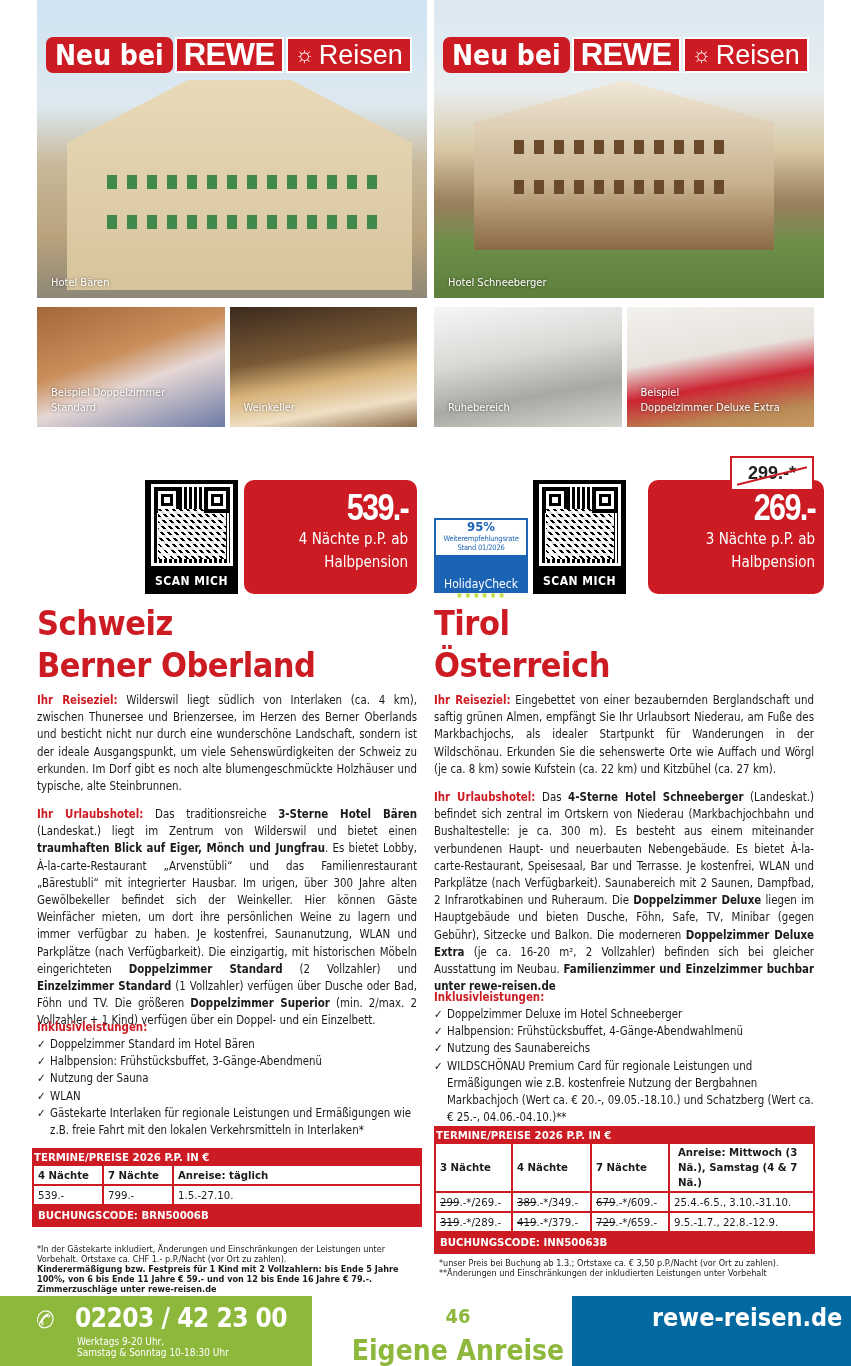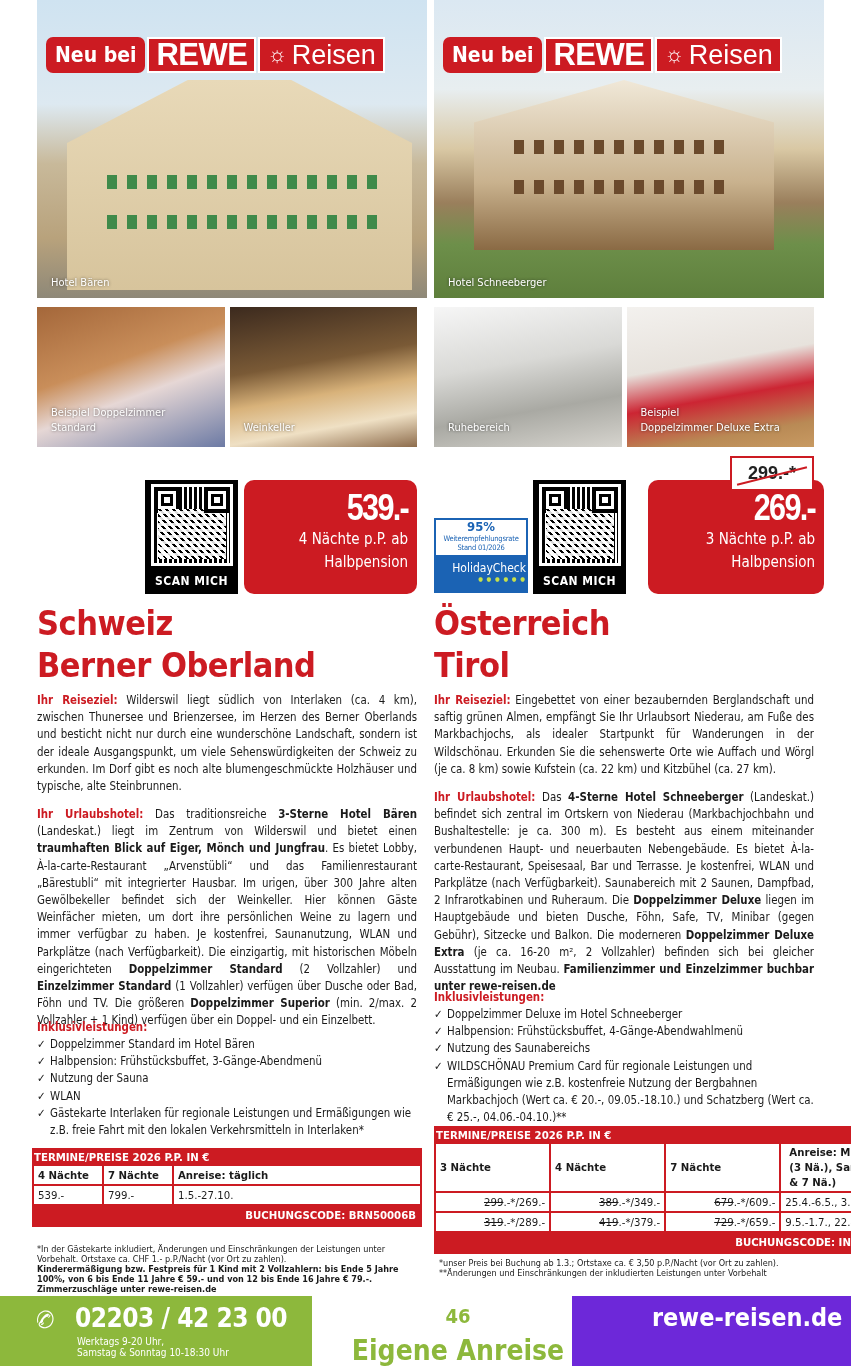--- a/index.html
+++ b/index.html
@@ -33,41 +33,41 @@
     .right-hero .bldg.main {
       left: 40px; top: 80px; width: 300px; height: 170px;
       background: linear-gradient(180deg, #f0e8d8, #c9b28e 60%, #8a6a44);
       clip-path: polygon(0 25%, 50% 0, 100% 25%, 100% 100%, 0 100%);
     }
     .win-row { position: absolute; display: flex; gap: 10px; }
     .win { width: 10px; height: 14px; background: #3f8a4a; }
     .right-hero .win { background: #6b4a2c; }
     .badge-row { position: absolute; left: 9px; top: 37px; display: flex; gap: 2px; height: 36px; }
     .badge-neu {
-      background: #cc1b22; color: #fff; font-weight: bold; font-size: 21px;
+      background: #cc1b22; color: #fff; font-weight: bold; font-size: 28px;
       padding: 0 9px; display: flex; align-items: center; border-radius: 7px;
     }
     .badge-rewe {
       background: #cc1b22; color: #fff; font-weight: bold; font-size: 31px;
       border: 2px solid #fff; padding: 0 7px; display: flex; align-items: center;
       letter-spacing: -0.5px; font-family: "Liberation Sans", sans-serif;
     }
     .badge-reisen {
       background: #cc1b22; color: #fff; font-size: 27px; border: 2px solid #fff;
       padding: 0 7px; display: flex; align-items: center; gap: 4px;
       font-family: "Liberation Sans", sans-serif;
     }
     .sun { font-size: 22px; line-height: 1; }
     .photo-caption {
       position: absolute; color: #fff; font-size: 11px; line-height: 15px;
       text-shadow: 0 0 3px rgba(0,0,0,0.6);
     }
 
     .thumbs { position: absolute; top: 307px; left: 0; width: 380px; height: 140px; display: flex; gap: 5px; }
-    .thumb { position: relative; flex: 1; height: 140px; overflow: hidden; }
+    .thumb { position: relative; flex: 1; height: 120px; overflow: hidden; }
     .t-room-l { background: linear-gradient(160deg, #a4673a 0%, #c98e5a 40%, #e6d7d5 60%, #6c7aa4 100%); }
     .t-cellar { background: linear-gradient(170deg, #3c2a1e 0%, #7a5a36 40%, #d8b27a 60%, #efe0c4 80%, #8d6c4c 100%); }
     .t-rest { background: linear-gradient(170deg, #f6f6f6 0%, #d9d9d6 40%, #a9a9a3 70%, #d6d4ce 100%); }
     .t-room-r { background: linear-gradient(170deg, #f3f1ee 0%, #e7e2dc 40%, #cc2533 62%, #b98a55 85%, #c89a62 100%); }
 
     
     .price-zone { position: absolute; top: 480px; left: 0; width: 380px; height: 114px; }
     .qr {
       position: absolute; width: 93px; height: 114px; background: #000;
       display: flex; flex-direction: column; align-items: center;
@@ -110,21 +110,21 @@
     }
     .hc-badge {
       position: absolute; left: 0; top: 38px; width: 94px; height: 75px;
       border: 2px solid #1b63b4; background: #fff;
     }
     .hc-top { text-align: center; color: #1b63b4; height: 37px; }
     .hc-pct { font-size: 13px; font-weight: bold; line-height: 14px; }
     .hc-line { font-size: 7.5px; line-height: 9px; letter-spacing: -0.2px; }
     .hc-bottom {
       position: absolute; bottom: 0; left: 0; right: 0; height: 36px; background: #1b63b4;
-      color: #fff; text-align: right; font-size: 12px; padding-top: 6px;
+      color: #fff; text-align: center; font-size: 12px; padding-top: 22px;
     }
     .hc-stars { color: #c7e04b; font-size: 6px; letter-spacing: 1px; line-height: 8px; }
 
     .region-title {
       position: absolute; top: 602px; left: 0;
       color: #cc1b22; font-size: 34px; line-height: 42px; font-weight: bold;
       font-family: "DejaVu Sans Condensed", "DejaVu Sans", sans-serif;
       letter-spacing: -0.5px;
     }
 
@@ -141,32 +141,32 @@
     }
     table.prices th.head {
       background: #cc1b22; color: #fff; font-weight: bold; text-align: left;
       height: 16px; border: 2px solid #cc1b22;
     }
     table.prices td {
       border: 2px solid #cc1b22; padding: 1px 4px; height: 20px; white-space: nowrap;
     }
     table.prices td.hd { font-weight: bold; }
     table.prices td.code {
-      background: #cc1b22; color: #fff; font-weight: bold; text-align: right; height: 21px;
-    }
-    .strike { text-decoration: line-through; margin-left: 44px; }
+      background: #cc1b22; color: #fff; font-weight: bold; text-align: left; height: 21px;
+    }
+    .strike { text-decoration: line-through; }
 
     .footnote { position: absolute; left: 6px; width: 380px; font-size: 9px; line-height: 10px; }
     .footnote b { font-weight: bold; }
 
     
     .footer { position: absolute; top: 1296px; left: 0; width: 851px; height: 70px; display: flex; }
     .f-phone { width: 312px; background: #8db83c; color: #fff; position: relative; }
     .f-mid { width: 228px; background: #fff; text-align: center; color: #8db83c; font-weight: bold; margin-left: 32px; }
-    .f-web { flex: 1; background: #6d28d9; color: #fff; }
+    .f-web { flex: 1; background: #0369a1; color: #fff; }
     .phone-num { position: absolute; left: 75px; top: 7px; font-size: 26px; font-weight: bold; letter-spacing: -0.5px; }
     .phone-icon { position: absolute; left: 36px; top: 10px; font-size: 24px; transform: rotate(20deg); }
     .phone-hours { position: absolute; left: 77px; top: 40px; font-size: 10px; line-height: 11px; }
     .page-num { font-size: 20px; margin-top: 8px; line-height: 24px; }
     .page-sec { font-size: 28px; line-height: 26px; margin-top: 10px; }
     .web { font-size: 25px; font-weight: bold; padding: 7px 0 0 80px; }
   </style>
 </head>
 <body>
 
@@ -366,22 +366,22 @@
     </div>
     <div class="price-box" style="right:-10px;width:176px;">
       <div class="old-price">299.-*</div>
       <div class="price-big">269.-</div>
       <div class="price-sub">3 Nächte p.P. ab</div>
       <div class="price-sub">Halbpension</div>
     </div>
   </div>
 
   <div class="region-title">
+    <div>Tirol</div>
     <div>Österreich</div>
-    <div>Tirol</div>
   </div>
 
   <div class="text-block" style="top:692px;">
     <span class="lbl-red">Ihr Reiseziel:</span><span> Eingebettet von einer bezaubernden Berglandschaft und saftig grünen Almen, empfängt Sie Ihr Urlaubsort Niederau, am Fuße des Markbachjochs, als idealer Startpunkt für Wanderungen in der Wildschönau. Erkunden Sie die sehenswerte Orte wie Auffach und Wörgl (je ca. 8 km) sowie Kufstein (ca. 22 km) und Kitzbühel (ca. 27 km).</span>
   </div>
 
   <div class="text-block" style="top:789px;">
     <span class="lbl-red">Ihr Urlaubshotel:</span><span> Das </span><b>4-Sterne Hotel Schneeberger</b><span> (Landeskat.) befindet sich zentral im Ortskern von Niederau (Markbachjochbahn und Bushaltestelle: je ca. 300 m). Es besteht aus einem miteinander verbundenen Haupt- und neuerbauten Nebengebäude. Es bietet À-la-carte-Restaurant, Speisesaal, Bar und Terrasse. Je kostenfrei, WLAN und Parkplätze (nach Verfügbarkeit). Saunabereich mit 2 Saunen, Dampfbad, 2 Infrarotkabinen und Ruheraum. Die </span><b>Doppelzimmer Deluxe</b><span> liegen im Hauptgebäude und bieten Dusche, Föhn, Safe, TV, Minibar (gegen Gebühr), Sitzecke und Balkon. Die moderneren </span><b>Doppelzimmer Deluxe Extra</b><span> (je ca. 16-20 m², 2 Vollzahler) befinden sich bei gleicher Ausstattung im Neubau. </span><b>Familienzimmer und Einzelzimmer buchbar unter rewe-reisen.de</b>
   </div>
 

